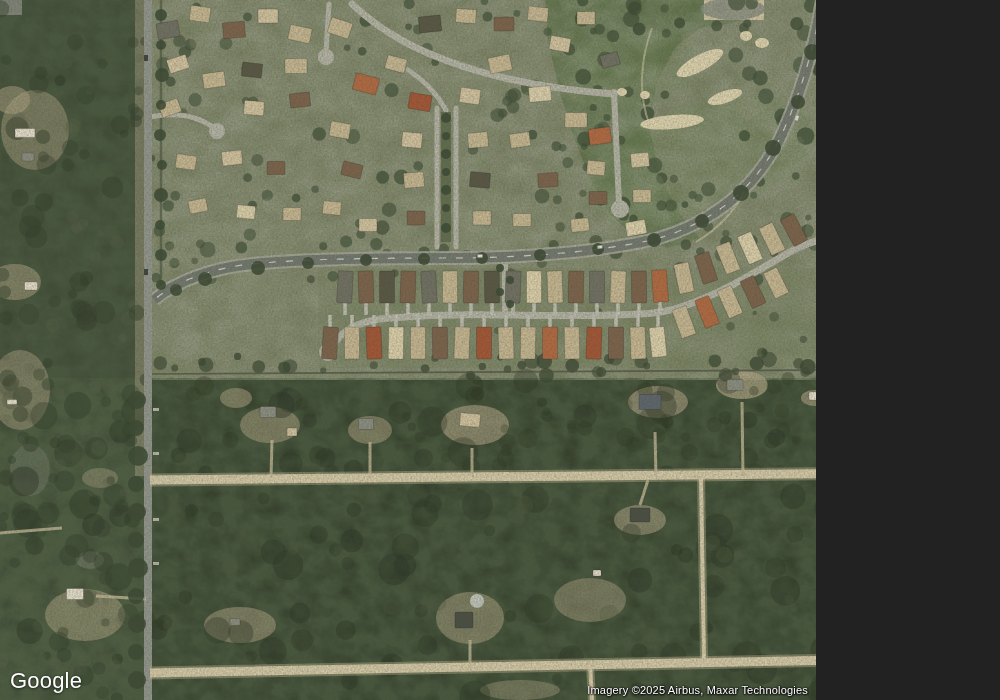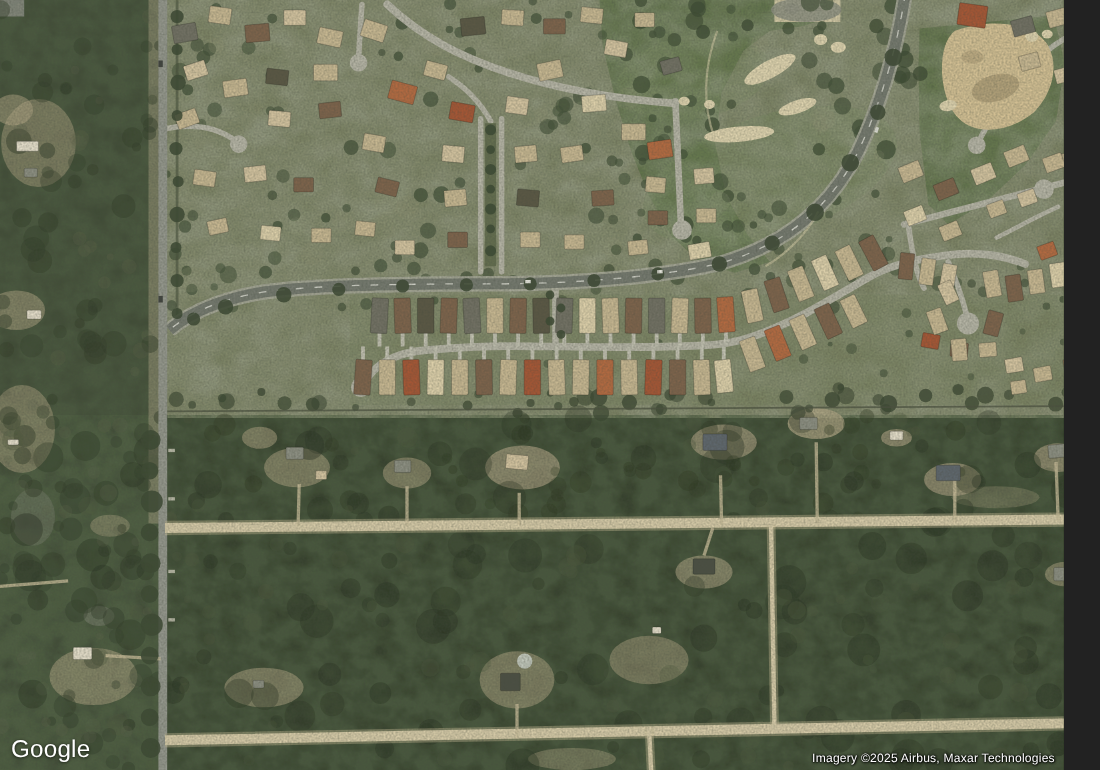--- a/index.html
+++ b/index.html
@@ -1,17 +1,17 @@
 <!DOCTYPE html>
 <html><head>
 <meta charset="utf-8">
 <style>
   html,body{margin:0;padding:0;background:#222;}
   .map-viewport{
-    position:relative;width:967px;height:700px;overflow:hidden;
+    position:relative;width:816px;height:700px;overflow:hidden;
     font-family:"Liberation Sans", sans-serif;
     background:#2e3a25;
   }
   .map-viewport svg{position:absolute;left:0;top:0;display:block;}
   .google-logo{
     position:absolute;left:10px;bottom:6px;
     color:#fff;font-size:22px;font-weight:500;letter-spacing:.2px;
     text-shadow:0 1px 3px rgba(0,0,0,.55), 0 0 2px rgba(0,0,0,.4);
     user-select:none;cursor:pointer;
   }

